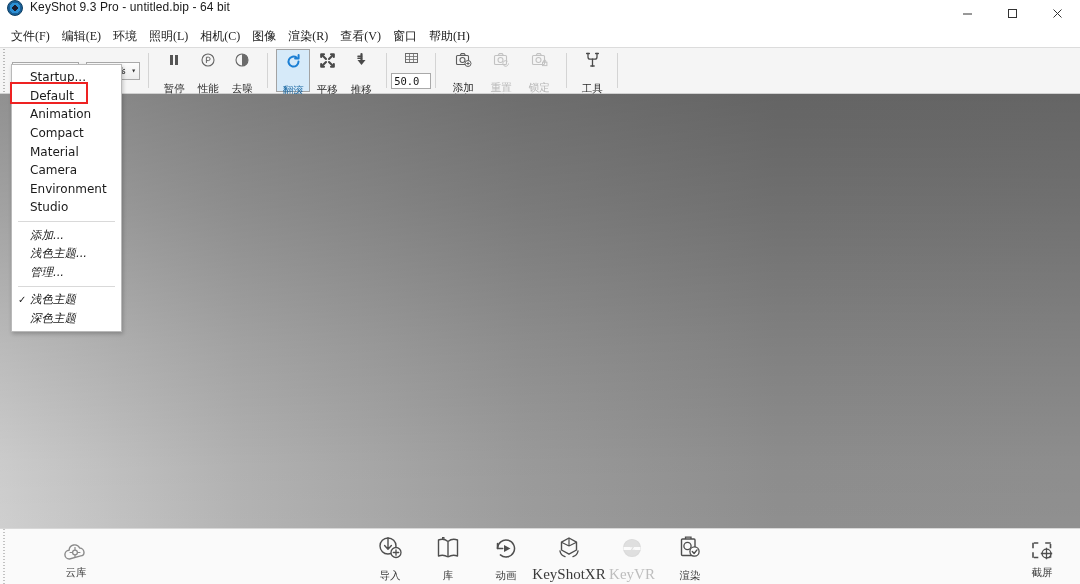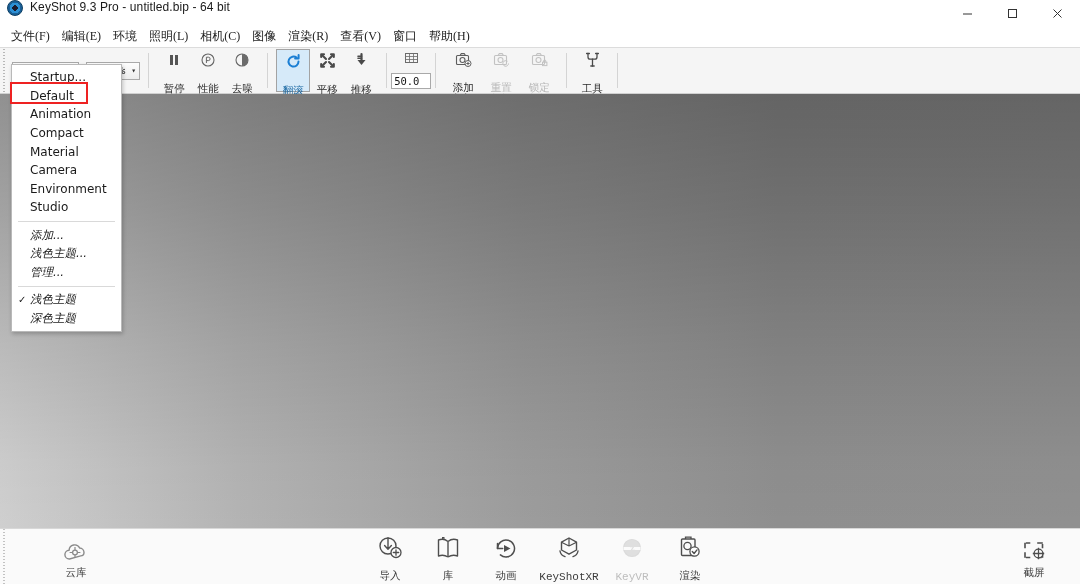--- a/index.html
+++ b/index.html
@@ -175,31 +175,31 @@
     align-items: center; justify-content: center;
     width: 56px; height: 52px;
     cursor: default;
   }
   .bb-btn .bico { height: 30px; display: flex; align-items: flex-end; justify-content: center; }
   .bb-btn .blbl {
     font-size: 10.5px; color: #3a3a3a; margin-top: 2px;
     font-family: "DejaVu Sans", "Liberation Sans", sans-serif;
     white-space: nowrap;
   }
-  .bb-btn.mono .blbl { font-family: Liberation Mono, monospace; font-size: 11px; }
+  .bb-btn.mono .blbl { font-family: Liberation Serif, serif; font-size: 15px; }
   .bb-btn.disabled .blbl { color: #bdbdbd; }
   .bb-btn.disabled svg { opacity: 0.28; }
   .bb-center {
     position: absolute; left: 0; right: 0;
     display: flex; justify-content: center; align-items: center;
     gap: 2px;
     pointer-events: none;
   }
   .bb-center > * { pointer-events: auto; justify-content: space-between; }
-  .bb-right { position: absolute; right: 18px; }
+  .bb-right { position: absolute; right: 10px; }
 
   
   .dropdown {
     position: absolute;
     left: 11px; top: 64px;
     width: 111px;
     background: #ffffff;
     border: 1px solid #b9b9b9;
     box-shadow: 1px 2px 4px rgba(0,0,0,0.22);
     padding: 3px 0 3px 0;

